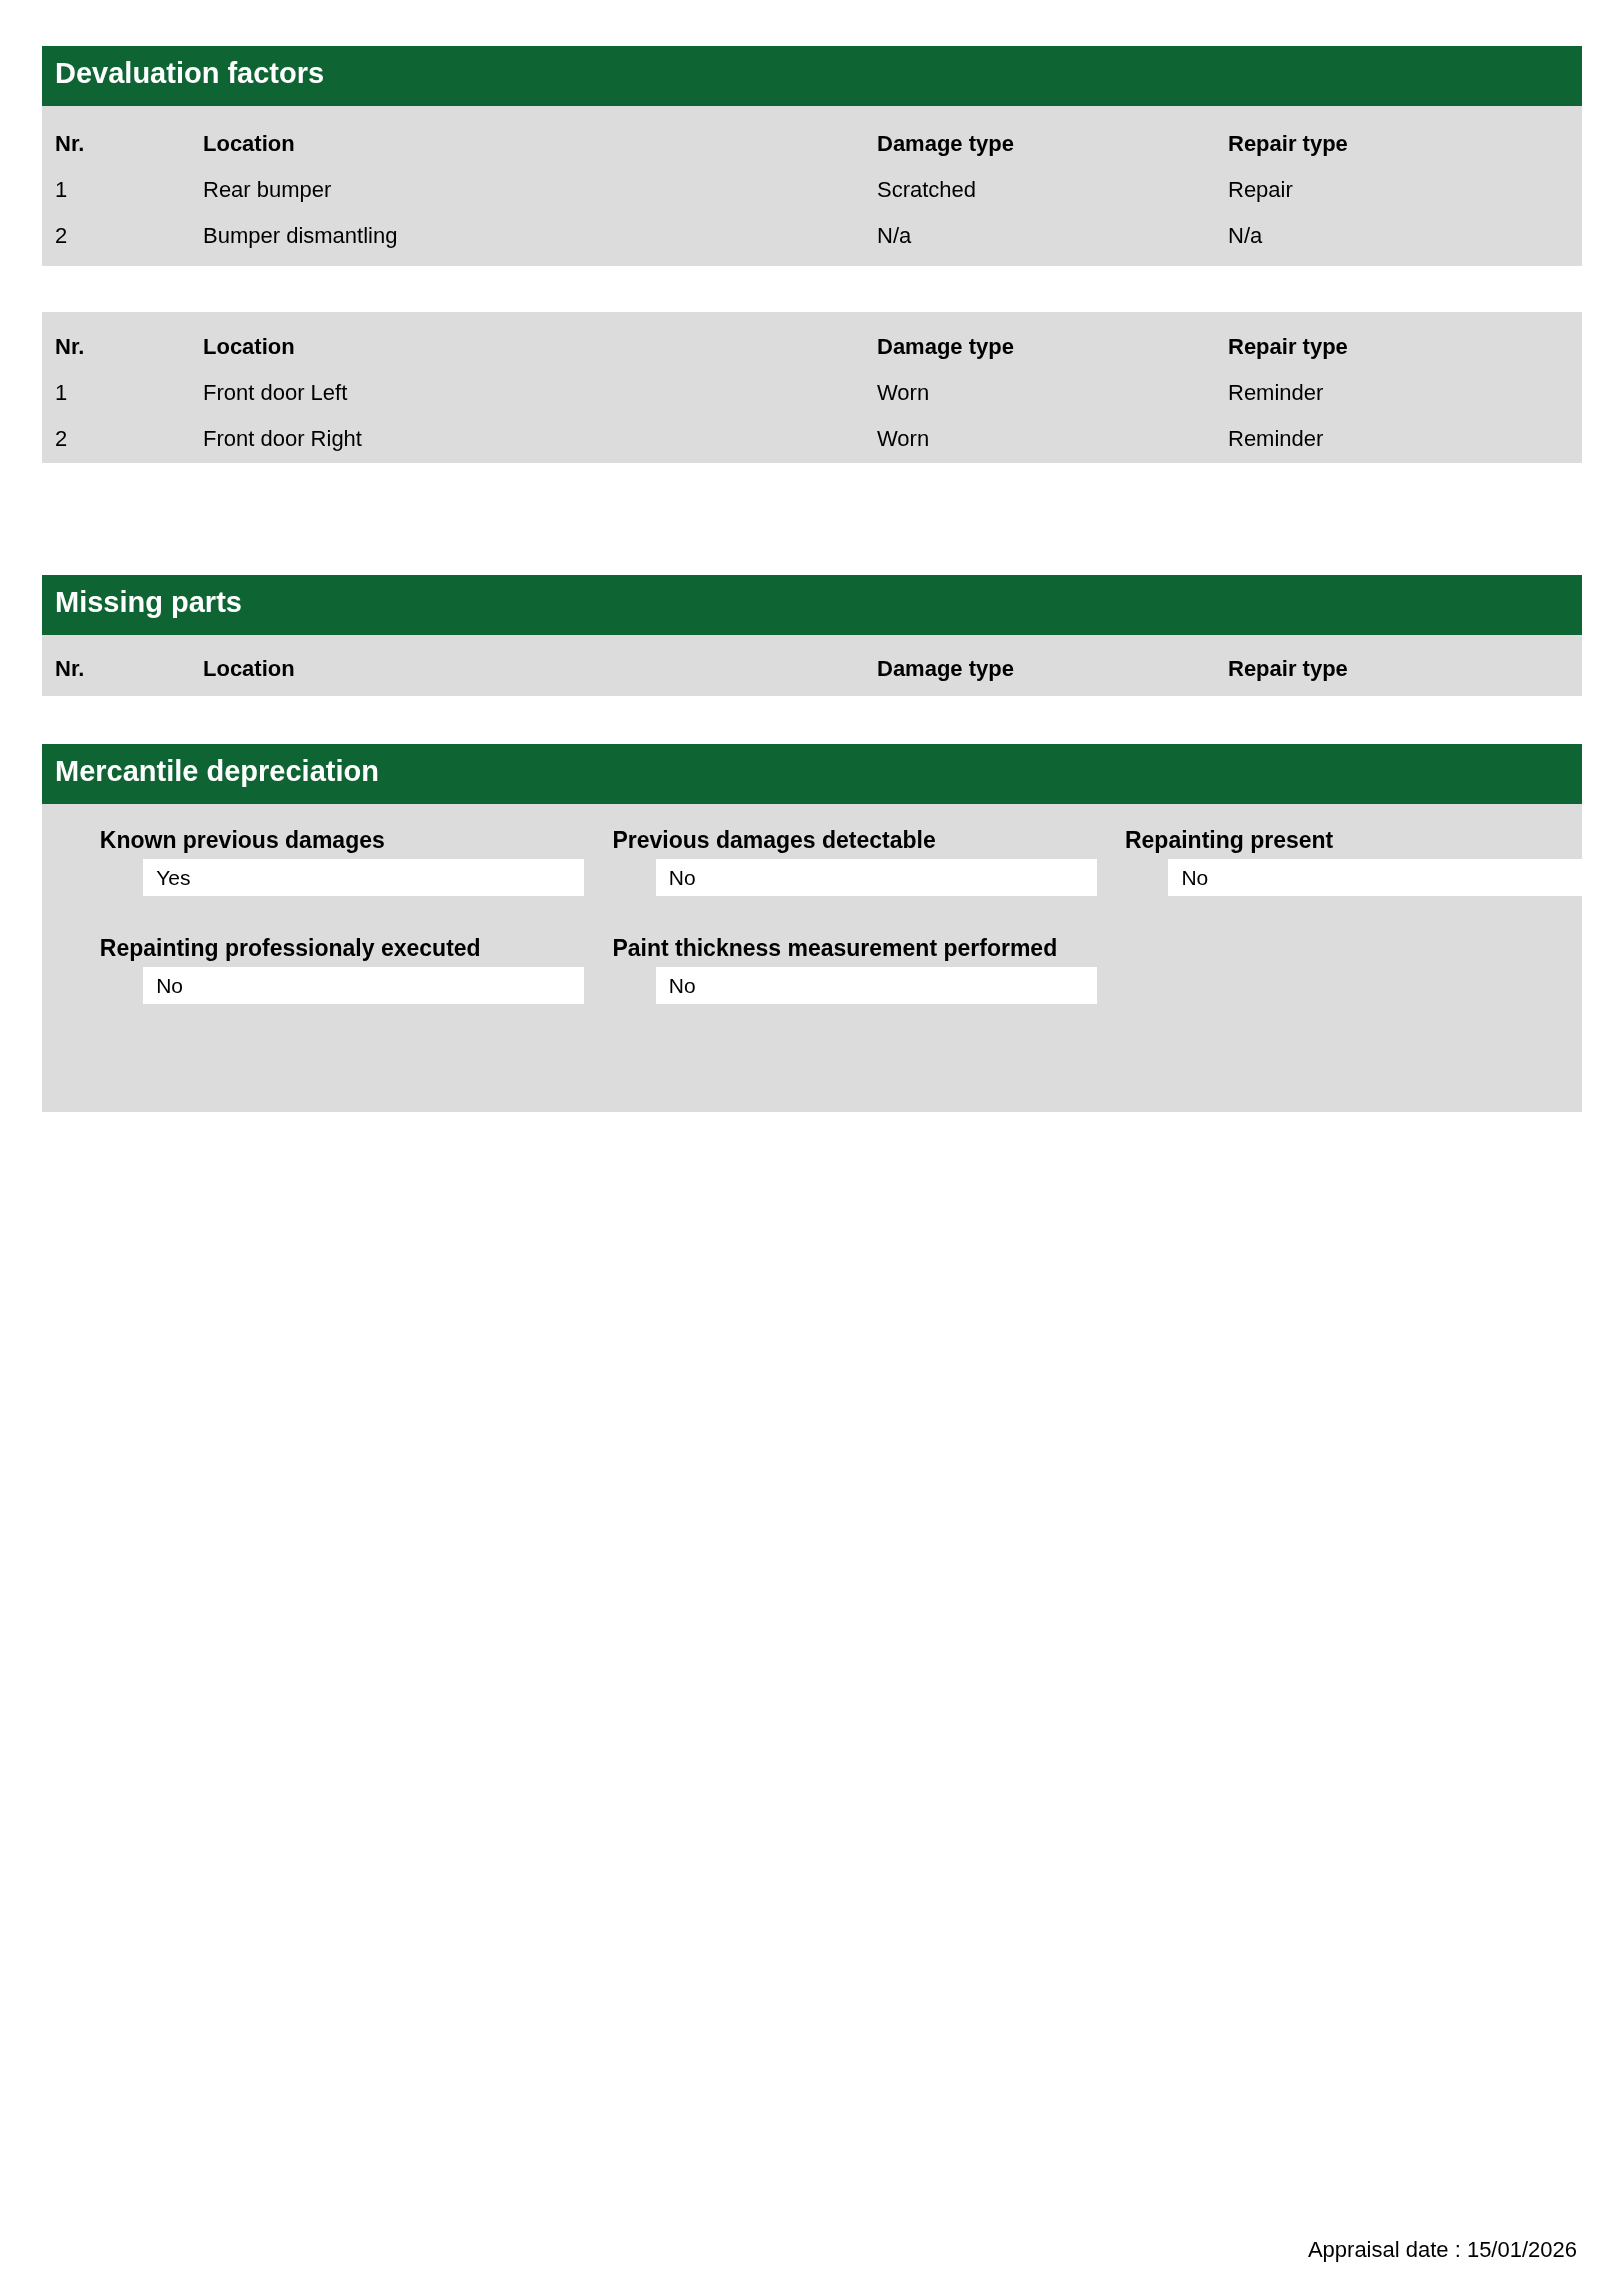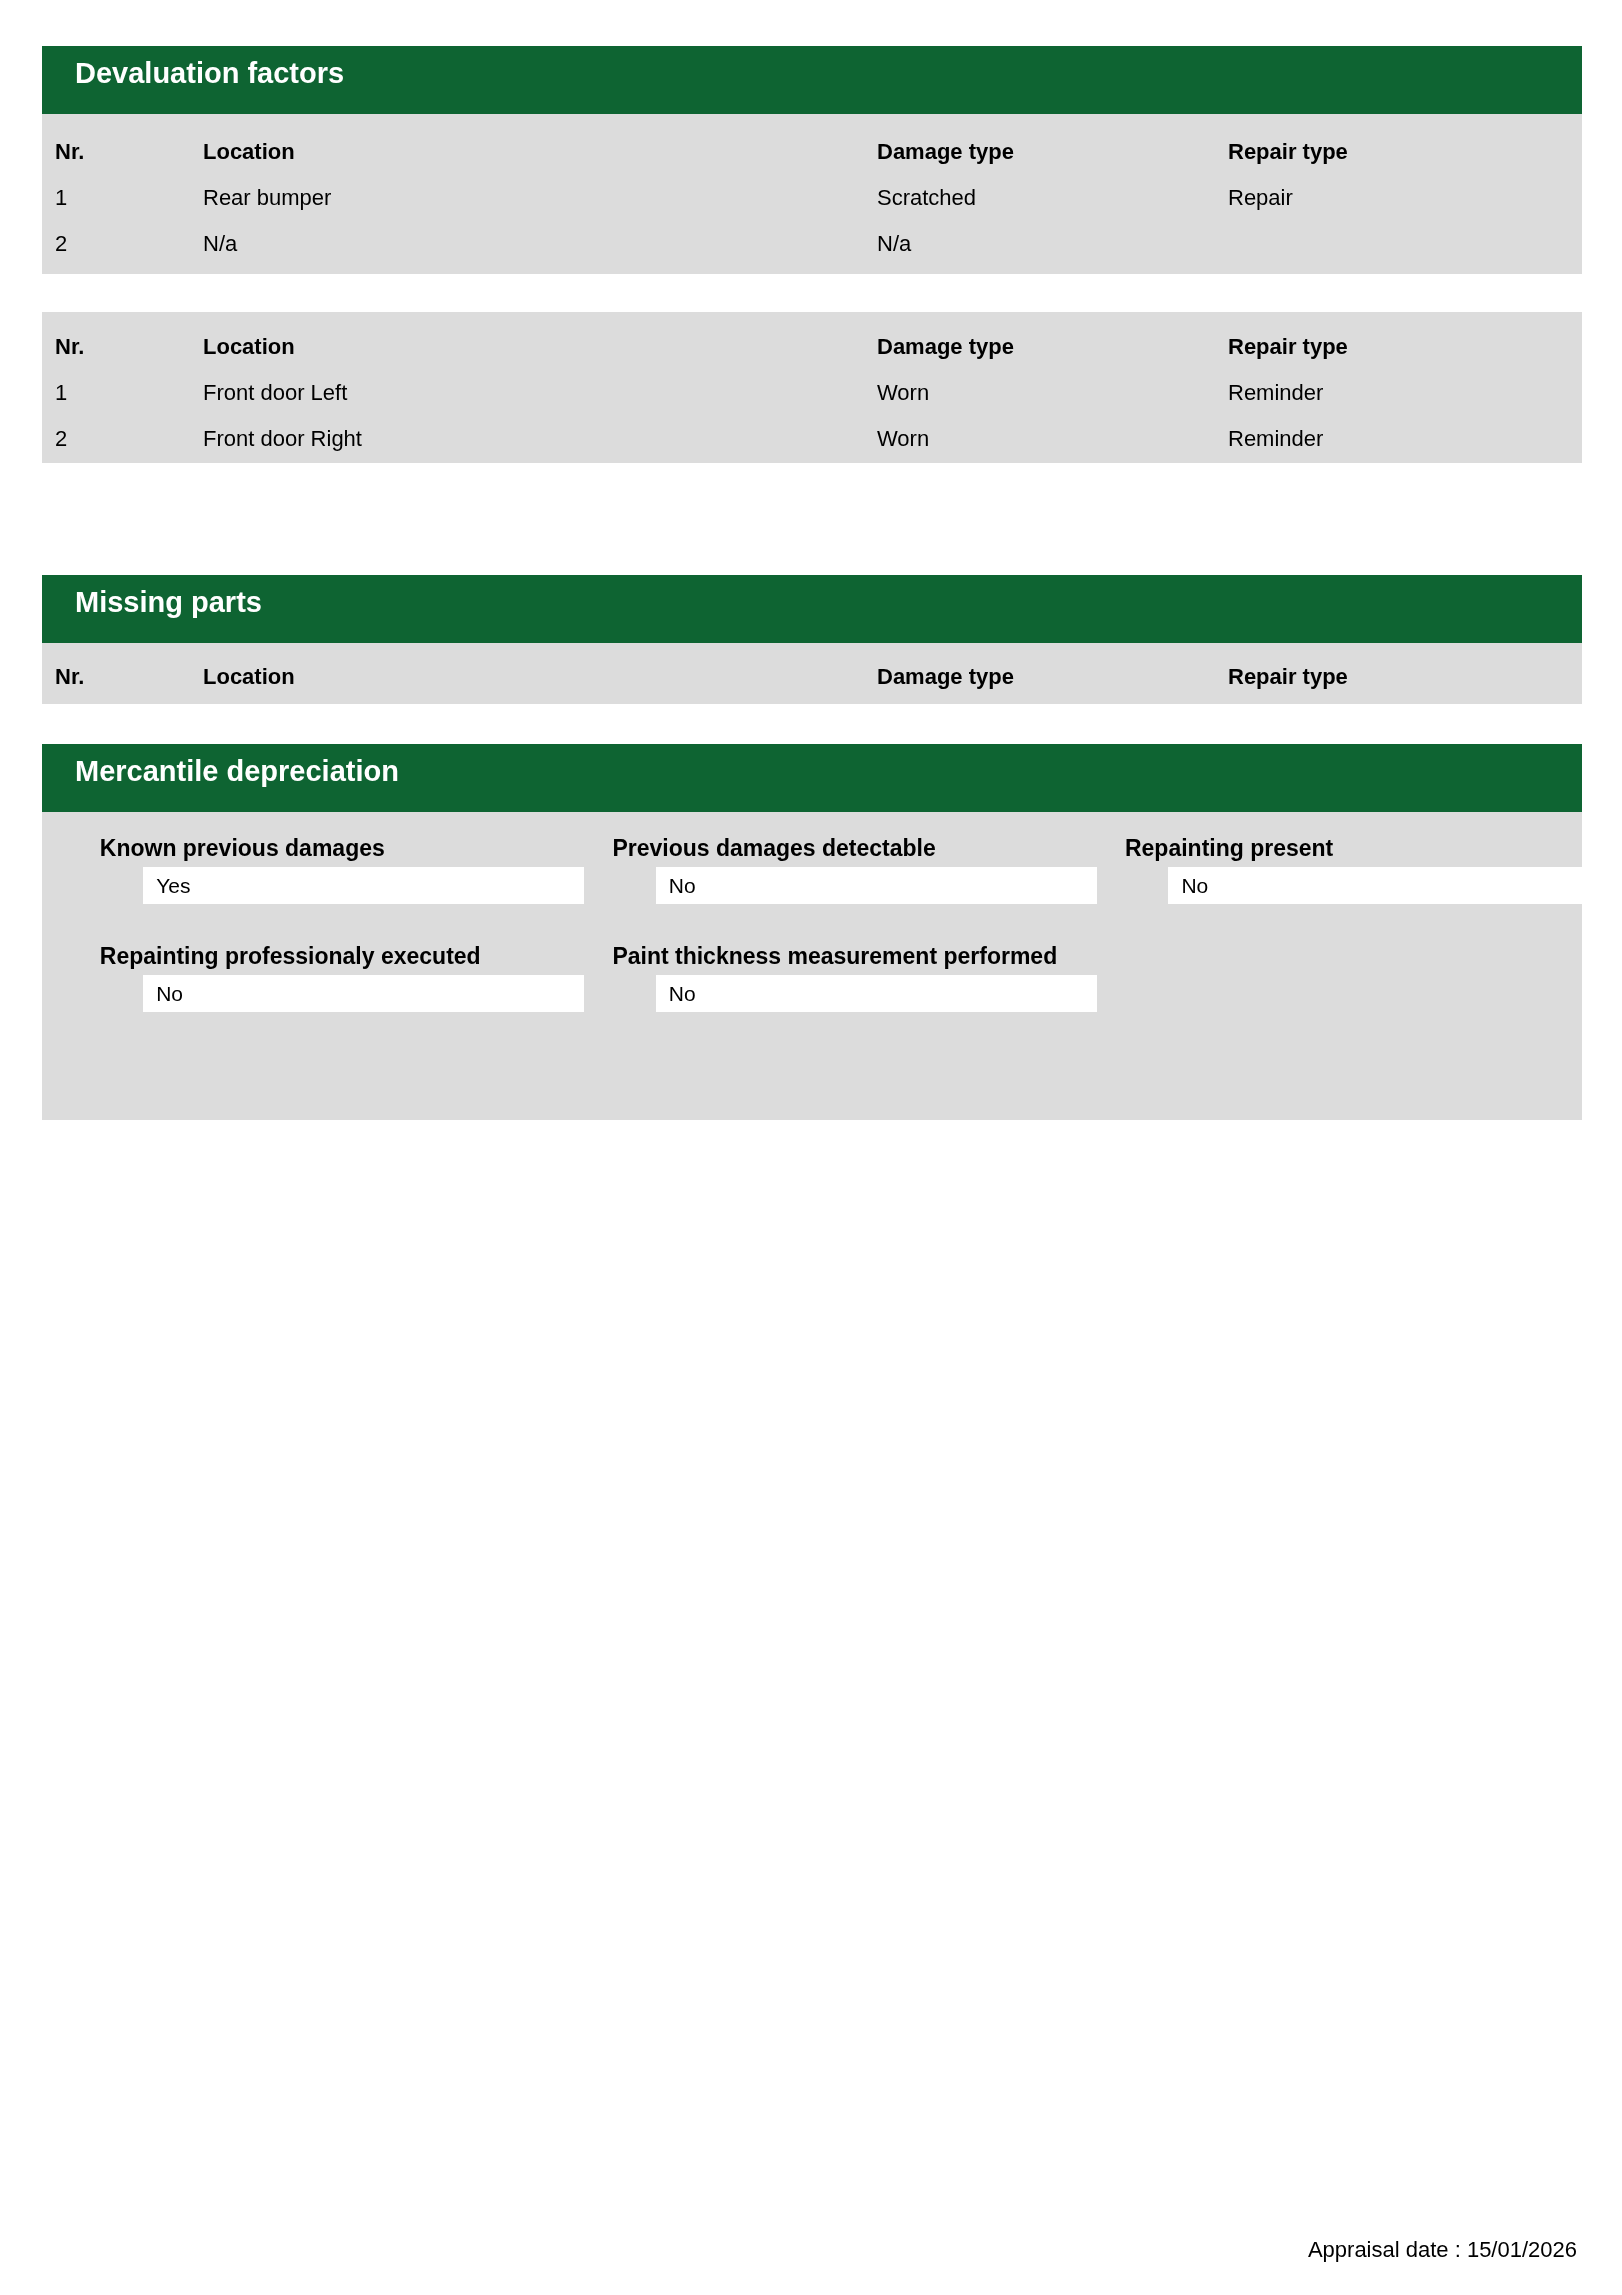--- a/index.html
+++ b/index.html
@@ -7,27 +7,27 @@
   html,body { background:#ffffff; }
   body {
     position:relative;
     width:1623px; height:2295px;
     font-family:"Liberation Sans", sans-serif;
     color:#000;
     overflow:hidden;
   }
   .panel { position:absolute; left:42px; width:1540px; }
   .panel-header {
-    height:68px;
+    height:60px;
     background:var(--green);
     color:#ffffff;
     font-size:29px;
     font-weight:bold;
     line-height:54px;
-    padding-left:33px;
+    padding-left:13px;
     white-space:nowrap;
   }
   .panel-body { background:var(--gray); }
   .tbl {
     display:grid;
     grid-template-columns:148px 674px 351px 1fr;
     padding-left:13px;
   }
   .cell {
     height:46px; line-height:46px;
@@ -82,20 +82,21 @@
       <div class="cell hdr">Location</div>
       <div class="cell hdr">Damage type</div>
       <div class="cell hdr">Repair type</div>
 
       <div class="cell">1</div>
       <div class="cell">Rear bumper</div>
       <div class="cell">Scratched</div>
       <div class="cell">Repair</div>
 
       <div class="cell">2</div>
+      <div class="cell">Bumper dismantling</div>
       <div class="cell">N/a</div>
       <div class="cell">N/a</div>
     </div>
   </div>
 </section>
 
 <section class="panel" style="top:312px">
   <div class="panel-body body-usage">
     <div class="tbl">
       <div class="cell hdr">Nr.</div>

